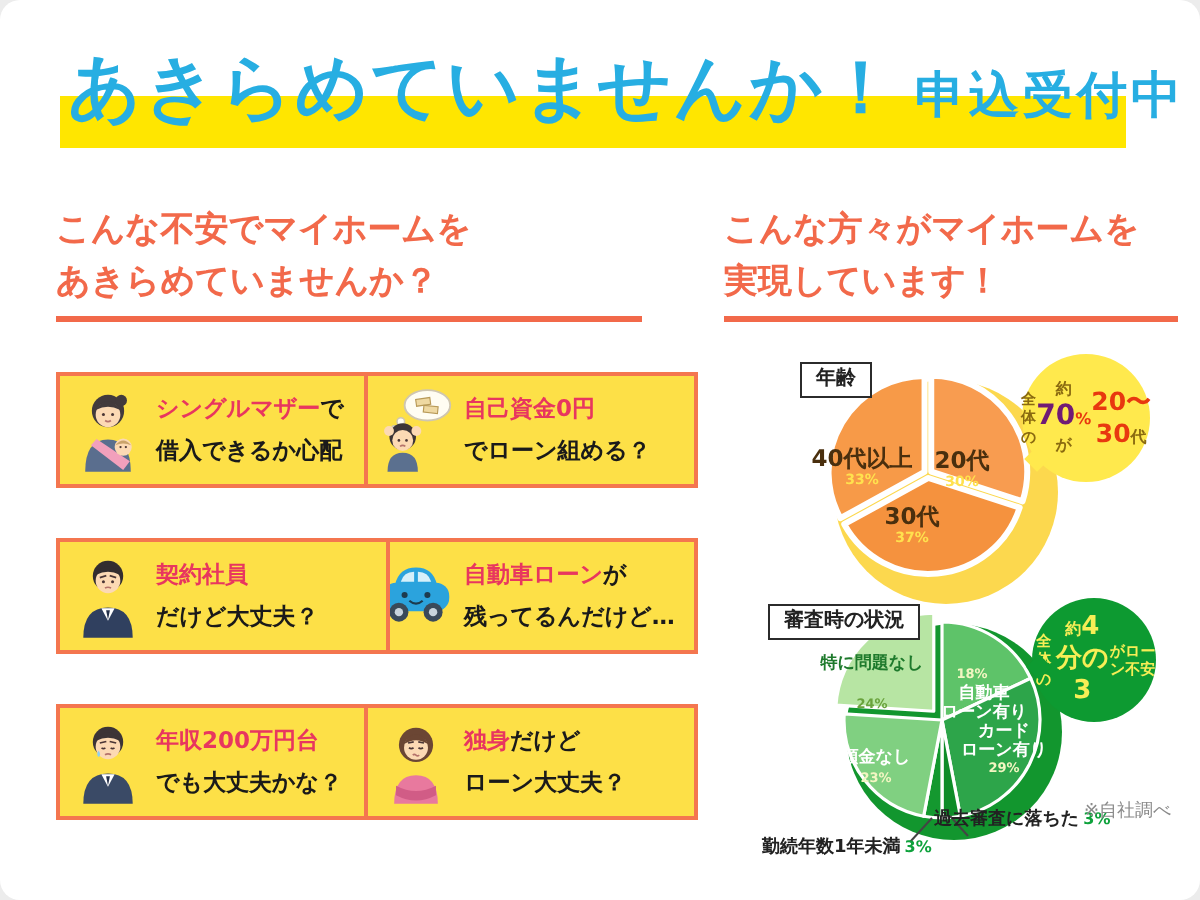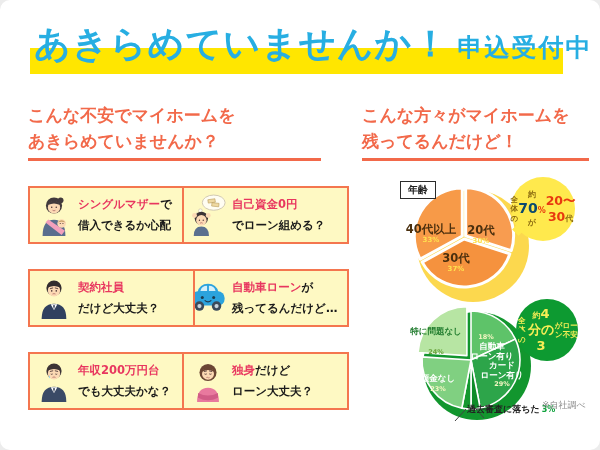--- a/index.html
+++ b/index.html
@@ -11,21 +11,21 @@
   .t-main{font-size:36px;font-weight:900;color:#27aee2;letter-spacing:1px;}
   .t-sub{font-size:25px;font-weight:900;color:#27aee2;letter-spacing:2px;}
   
   .heading{position:absolute;font-size:17px;font-weight:800;color:#f2694a;line-height:1.5;white-space:nowrap;}
   .heading-left{left:28px;top:103px;}
   .heading-right{left:362px;top:103px;}
   .rule{position:absolute;top:158px;height:3px;background:#f2694a;}
   .rule-left{left:28px;width:293px;}
   .rule-right{left:362px;width:227px;}
   
-  .card{position:absolute;width:167px;height:58px;border:2px solid #f4764f;background:#fef9c3;
+  .card{position:absolute;width:167px;height:58px;border:2px solid #f4764f;background:#fde047;
         box-sizing:border-box;display:flex;align-items:center;padding:3px 5px;gap:5px;}
   .card svg{width:38px;height:42px;flex:0 0 auto;}
   .card .txt{font-size:11.5px;font-weight:800;color:#1a1a1a;line-height:1.85;white-space:nowrap;}
   .hl{color:#e8365f;}
   .c1{left:28px;top:186px;}  .c2{left:182px;top:186px;}
   .c3{left:28px;top:269px;}  .c4{left:182px;top:269px;}
   .c5{left:28px;top:352px;}  .c6{left:182px;top:352px;}
   
   .pie-svg{position:absolute;}
   #pie-age{left:378px;top:176px;}
@@ -37,21 +37,21 @@
   .tag-status{left:384px;top:302px;}
   svg text{font-family:"DejaVu Sans","Liberation Sans",sans-serif;}
   
   .callout{position:absolute;width:64px;height:64px;border-radius:50%;display:flex;
            justify-content:center;align-items:center;text-align:center;font-weight:800;line-height:1.25;}
   .callout-age{left:511px;top:177px;background:#ffe94d;color:#8a6a10;}
   .callout-age::after{content:"";position:absolute;left:3px;bottom:7px;width:9px;height:9px;background:#ffe94d;transform:rotate(45deg);}
   .callout-status{left:516px;top:299px;background:#0d9a31;color:#f7ee56;width:62px;height:62px;}
   .callout-status::after{content:"";position:absolute;left:-1px;top:30px;width:9px;height:9px;background:#0d9a31;transform:rotate(45deg);}
   .co-s1{font-size:7.5px;} .co-s2{font-size:8px;} 
-  .rd{color:#e8380f;} .rd-big{color:#0c4a6e;font-size:14px;} .rd-mid{color:#e8380f;font-size:12.5px;}
+  .rd{color:#e8380f;} .rd-big{color:#701a75;font-size:14px;} .rd-mid{color:#e8380f;font-size:12.5px;}
   .gn-big{font-size:13px;text-align:right;}
   
   .leader{position:absolute;font-size:9px;font-weight:800;color:#222;white-space:nowrap;}
   .leader .pct{color:#0ea23c;font-size:8px;margin-left:2px;}
   .leader-a{left:467px;top:403px;}
   .leader-b{left:381px;top:417px;}
   .source-note{position:absolute;left:542px;top:399px;font-size:9px;color:#8a8a8a;white-space:nowrap;}
 </style>
 </head>
 <body>
@@ -65,21 +65,21 @@
   </div>
 
   <div class="heading heading-left">
     <span>こんな不安でマイホームを</span><br>
     <span>あきらめていませんか？</span>
   </div>
   <div class="rule rule-left"></div>
 
   <div class="heading heading-right">
     <span>こんな方々がマイホームを</span><br>
-    <span>残ってるんだけど！</span>
+    <span>実現しています！</span>
   </div>
   <div class="rule rule-right"></div>
 
   <div class="card c1">
     <svg viewBox="0 0 40 44">
       <circle cx="20" cy="12" r="8.5" fill="#423a3c"></circle>
         <circle cx="27" cy="6.5" r="3" fill="#423a3c"></circle>
       <circle cx="20" cy="14" r="6.5" fill="#fcd9b4"></circle>
       <path d="M13.5,11.5 Q16,7 20,7 Q24,7 26.5,11.5 Q23,9.8 20,9.8 Q17,9.8 13.5,11.5 Z" fill="#423a3c"></path>
       <circle cx="17.6" cy="13.8" r="0.8" fill="#4a3535"></circle>
@@ -235,25 +235,29 @@
       <text x="124" y="88" font-size="6.5" fill="#f3f6c2" font-weight="700" text-anchor="middle">29%</text>
       <text x="60" y="83" font-size="8.5" fill="#ffffff" font-weight="800" text-anchor="middle">頭金なし</text>
       <text x="60" y="93" font-size="6.5" fill="#f3f6c2" font-weight="700" text-anchor="middle">23%</text>
       <text x="58" y="36" font-size="8.5" fill="#1e7a2c" font-weight="800" text-anchor="middle">特に問題なし</text>
       <text x="58" y="56" font-size="6.5" fill="#6aa33d" font-weight="700" text-anchor="middle">24%</text>
     </svg>
   <svg id="leader-lines" class="pie-svg" width="200" height="134" viewBox="0 0 200 134">
     <line x1="97" y1="110" x2="106" y2="120" stroke="#444" stroke-width="1"></line>
     <line x1="88" y1="111" x2="77" y2="123" stroke="#444" stroke-width="1"></line>
   </svg>
+  <div class="chart-tag tag-status">審査時の状況</div>
   <div class="callout callout-status">
     <span class="co-s1">全体の</span>
     <span class="co-s2"><span>約</span><span class="gn-big">4分の3</span></span>
     <span class="co-s1">がローン不安</span>
   </div>
 
   <div class="leader leader-a">
     <span>過去審査に落ちた</span><span class="pct">3%</span>
   </div>
+  <div class="leader leader-b">
+    <span>勤続年数1年未満</span><span class="pct">3%</span>
+  </div>
 
   <div class="source-note">※自社調べ</div>
 
 </div>
 
 </body></html>

